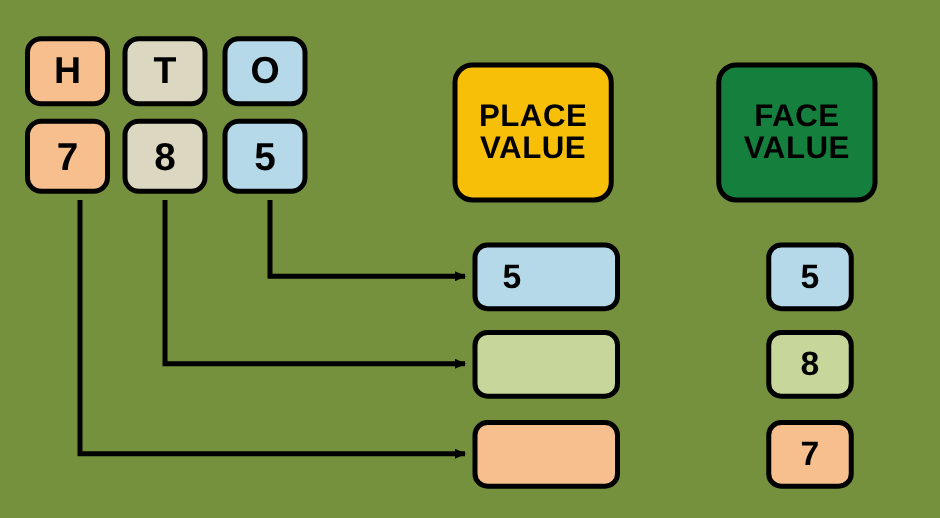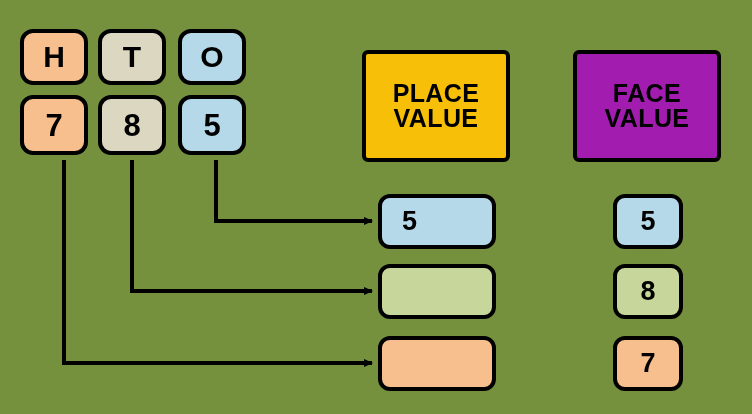--- a/index.html
+++ b/index.html
@@ -49,27 +49,27 @@
     font-size: 31px;
     border-radius: 13px;
   }
 
   
   .fill-peach { background: #f7bf8e; }
   .fill-tan   { background: #dcd7c0; }
   .fill-blue  { background: #b5d9e8; }
   .fill-green { background: #c7d79b; }
   .fill-gold  { background: #f7bf08; }
-  .fill-redorange { background: #a21caf; }
+  .fill-redorange { background: #15803d; }
 
   
   .title-box {
-    width: 148px;
+    width: 129px;
     height: 112px;
-    border-radius: 6px;
+    border-radius: 16px;
     flex-direction: column;
     font-size: 25px;
     letter-spacing: 0.4px;
     text-align: center;
   }
   .title-box .ln { display: block; }
 
   
   .pv-box {
     left: 378px;

